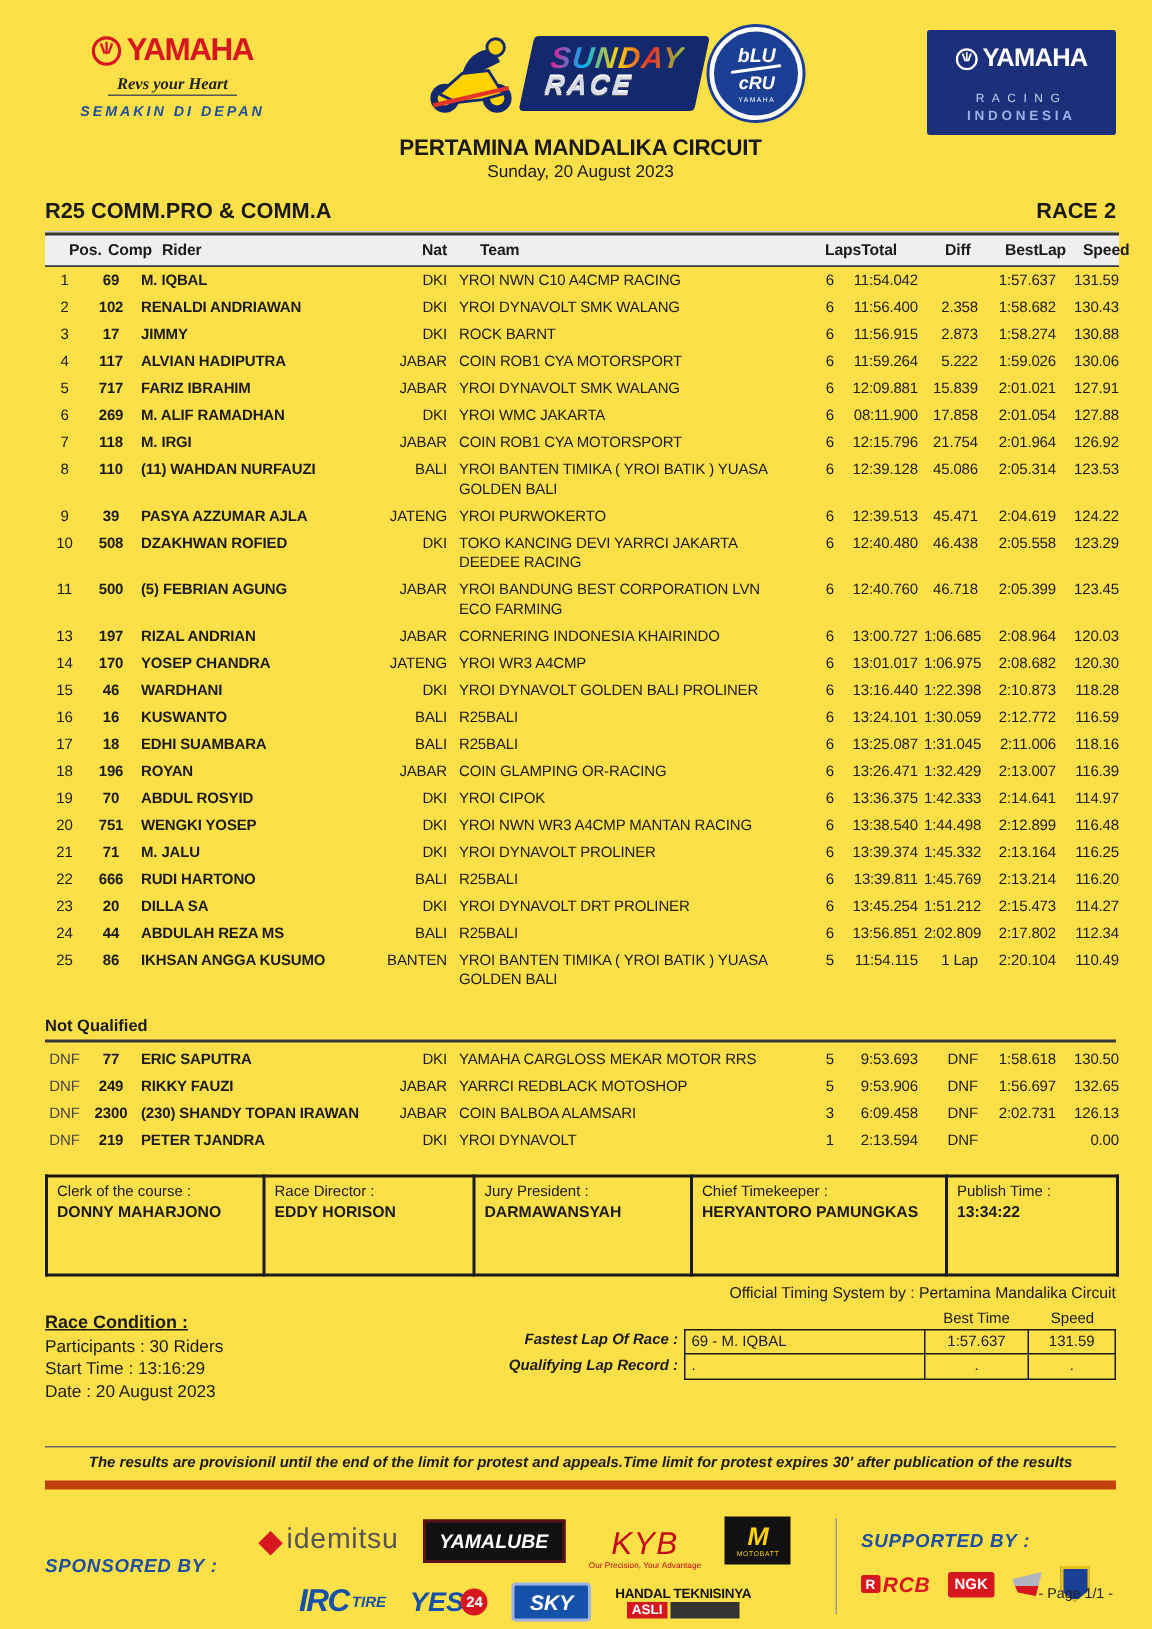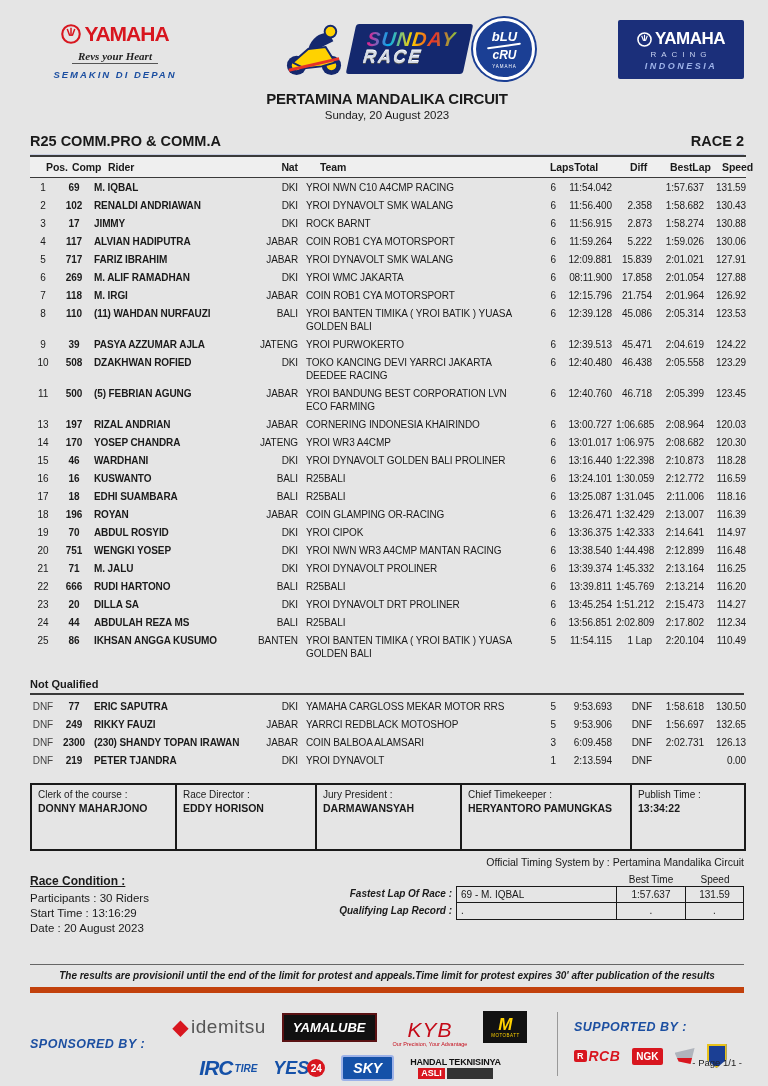--- a/index.html
+++ b/index.html
@@ -1,17 +1,17 @@
 <!DOCTYPE html>
 <html><head>
 <meta charset="utf-8">
 <style>
   html,body{margin:0;padding:0;background:#fff;}
   body{font-family:"Liberation Sans",sans-serif;color:#1a1a1a;}
-  .page{position:relative;width:768px;height:1086px;background:#e5e5e5;overflow:hidden;
+  .page{position:relative;width:768px;height:1086px;background:#fde047;overflow:hidden;
         padding:14px 24px 0 30px;box-sizing:border-box;}
 
   
   .logos{display:flex;justify-content:space-between;align-items:flex-start;height:74px;margin-bottom:2px;}
   .logo-left{width:170px;text-align:center;padding-top:8px;}
   .yl-row{display:flex;align-items:center;justify-content:center;gap:3px;}
   .fork{width:20px;height:20px;}
   .yl-brand{color:#d8161f;font-weight:bold;font-size:21px;letter-spacing:-1px;}
   .yl-script{font-family:"Liberation Serif",serif;font-style:italic;font-weight:bold;font-size:11px;color:#222;
              border-bottom:1px solid #555;display:inline-block;padding:0 6px 1px;}
@@ -26,22 +26,22 @@
            text-shadow:0 1px 0 #555,0 -1px 0 #fff;transform:skewX(6deg);margin-top:-4px;letter-spacing:2px;}
   .blucru{width:56px;height:56px;border-radius:50%;background:#1b3f94;border:3px solid #fff;
           box-shadow:0 0 0 2px #1b3f94;display:flex;flex-direction:column;align-items:center;justify-content:center;color:#fff;}
   .bc-top{font-style:italic;font-weight:bold;font-size:13px;line-height:1;}
   .bc-swoosh{width:34px;height:2px;background:#fff;border-radius:2px;transform:rotate(-8deg);margin:2px 0;}
   .bc-bot{font-style:italic;font-weight:bold;font-size:12px;line-height:1;}
   .bc-brand{font-size:4.5px;letter-spacing:1px;margin-top:3px;}
   .logo-right{width:126px;background:#1b2f7a;color:#fff;text-align:center;padding:9px 6px 8px;border-radius:2px;margin-top:6px;box-sizing:border-box;}
   .yr-row{display:flex;align-items:center;justify-content:center;gap:3px;}
   .yr-brand{font-weight:bold;font-size:17px;letter-spacing:-0.5px;}
-  .yr-racing{font-size:8px;letter-spacing:5px;color:#c7d2f0;margin-top:1px;}
-  .yr-indo{font-size:9px;letter-spacing:2.5px;color:#9db2e8;font-weight:bold;margin-top:2px;font-style:italic;}
+  .yr-racing{font-size:8px;letter-spacing:5px;color:#c7d2f0;margin-top:12px;}
+  .yr-indo{font-size:9px;letter-spacing:2.5px;color:#9db2e8;font-weight:bold;margin-top:2px;}
 
   
   .title{text-align:center;font-weight:bold;font-size:15px;letter-spacing:-0.2px;}
   .date{text-align:center;font-size:11.5px;margin-top:2px;}
   .class-row{display:flex;justify-content:space-between;font-weight:bold;font-size:14.5px;margin-top:12px;
              padding-bottom:5px;border-bottom:1px solid #c9cfe2;}
 
   
   table.results{width:714px;border-collapse:collapse;table-layout:fixed;font-size:10px;letter-spacing:-0.1px;}
   table.results thead th{font-size:10.5px;font-weight:bold;text-align:left;padding:4px 16px;

